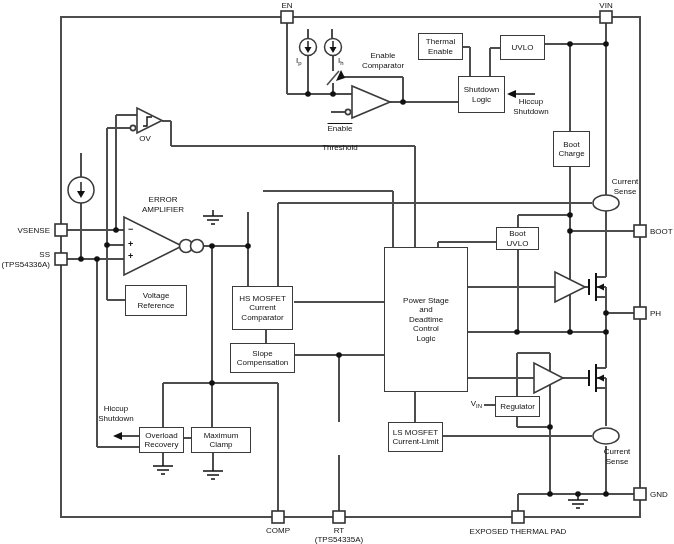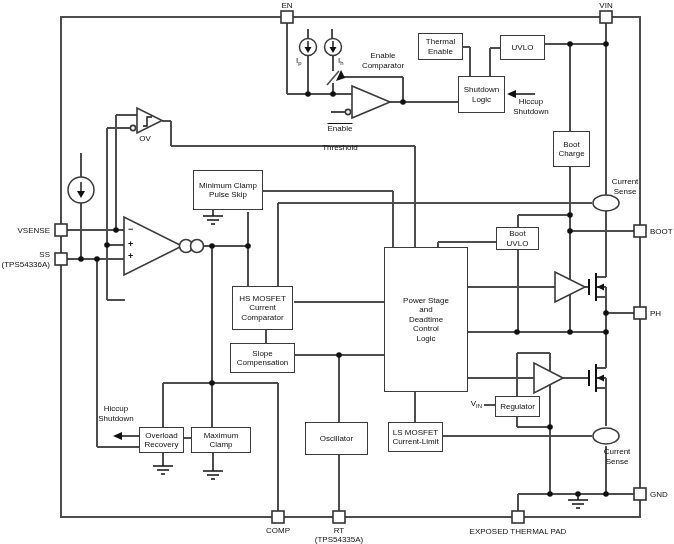--- a/index.html
+++ b/index.html
@@ -231,54 +231,55 @@
 
 <div class="bx" style="left:418px;top:33px;width:45px;height:27px">Thermal
 Enable</div>
 <div class="bx" style="left:500px;top:35px;width:45px;height:25px">UVLO</div>
 <div class="bx" style="left:458px;top:76px;width:47px;height:37px">Shutdown
 Logic</div>
 <div class="bx" style="left:553px;top:131px;width:37px;height:36px">Boot
 Charge</div>
 <div class="bx" style="left:496px;top:227px;width:43px;height:23px">Boot
 UVLO</div>
-<div class="bx" style="left:193px;top:170px;width:70px;height:40px">Minimum Clamp
-Pulse Skip</div>
+<div class="bx" style="left:125px;top:285px;width:62px;height:31px">Voltage
+Reference</div>
 <div class="bx" style="left:232px;top:286px;width:61px;height:44px">HS MOSFET
 Current
 Comparator</div>
 <div class="bx" style="left:230px;top:343px;width:65px;height:30px">Slope
 Compensation</div>
 <div class="bx" style="left:384px;top:247px;width:84px;height:145px">Power Stage
 and
 Deadtime
 Control
 Logic</div>
 <div class="bx" style="left:139px;top:427px;width:45px;height:26px">Overload
 Recovery</div>
 <div class="bx" style="left:191px;top:427px;width:60px;height:26px">Maximum
 Clamp</div>
-<div class="bx" style="left:305px;top:422px;width:63px;height:33px">Oscillator</div>
 <div class="bx" style="left:495px;top:396px;width:45px;height:21px">Regulator</div>
 <div class="bx" style="left:388px;top:422px;width:55px;height:30px">LS MOSFET
 Current-Limit</div>
 
 <div class="lbl" style="left:273px;top:1px;width:28px">EN</div>
 <div class="lbl" style="left:592px;top:1px;width:28px">VIN</div>
 <div class="lbl left" style="left:650px;top:227px;width:24px">BOOT</div>
 <div class="lbl left" style="left:650px;top:309px;width:24px">PH</div>
 <div class="lbl left" style="left:650px;top:490px;width:24px">GND</div>
 <div class="lbl right nowrap" style="left:2px;top:226px;width:48px">VSENSE</div>
 <div class="lbl right nowrap" style="left:2px;top:250px;width:48px">SS</div>
 <div class="lbl right nowrap" style="left:0px;top:260px;width:50px">(TPS54336A)</div>
 <div class="lbl" style="left:258px;top:526px;width:40px">COMP</div>
 <div class="lbl" style="left:319px;top:526px;width:40px">RT</div>
 <div class="lbl nowrap" style="left:309px;top:535px;width:60px">(TPS54335A)</div>
 <div class="lbl nowrap" style="left:458px;top:527px;width:120px">EXPOSED THERMAL PAD</div>
 
+<div class="lbl" style="left:118px;top:195px;width:90px">ERROR
+AMPLIFIER</div>
 <div class="lbl" style="left:136px;top:134px;width:18px">OV</div>
 <div class="lbl" style="left:352px;top:51px;width:62px">Enable
 Comparator</div>
 <div class="lbl" style="left:312px;top:114px;width:56px">
   <span class="ovl" style="display:block">Enable</span>
   <span style="display:block">Threshold</span>
 </div>
 <div class="lbl" style="left:508px;top:97px;width:46px">Hiccup
 Shutdown</div>
 <div class="lbl" style="left:92px;top:404px;width:48px">Hiccup

